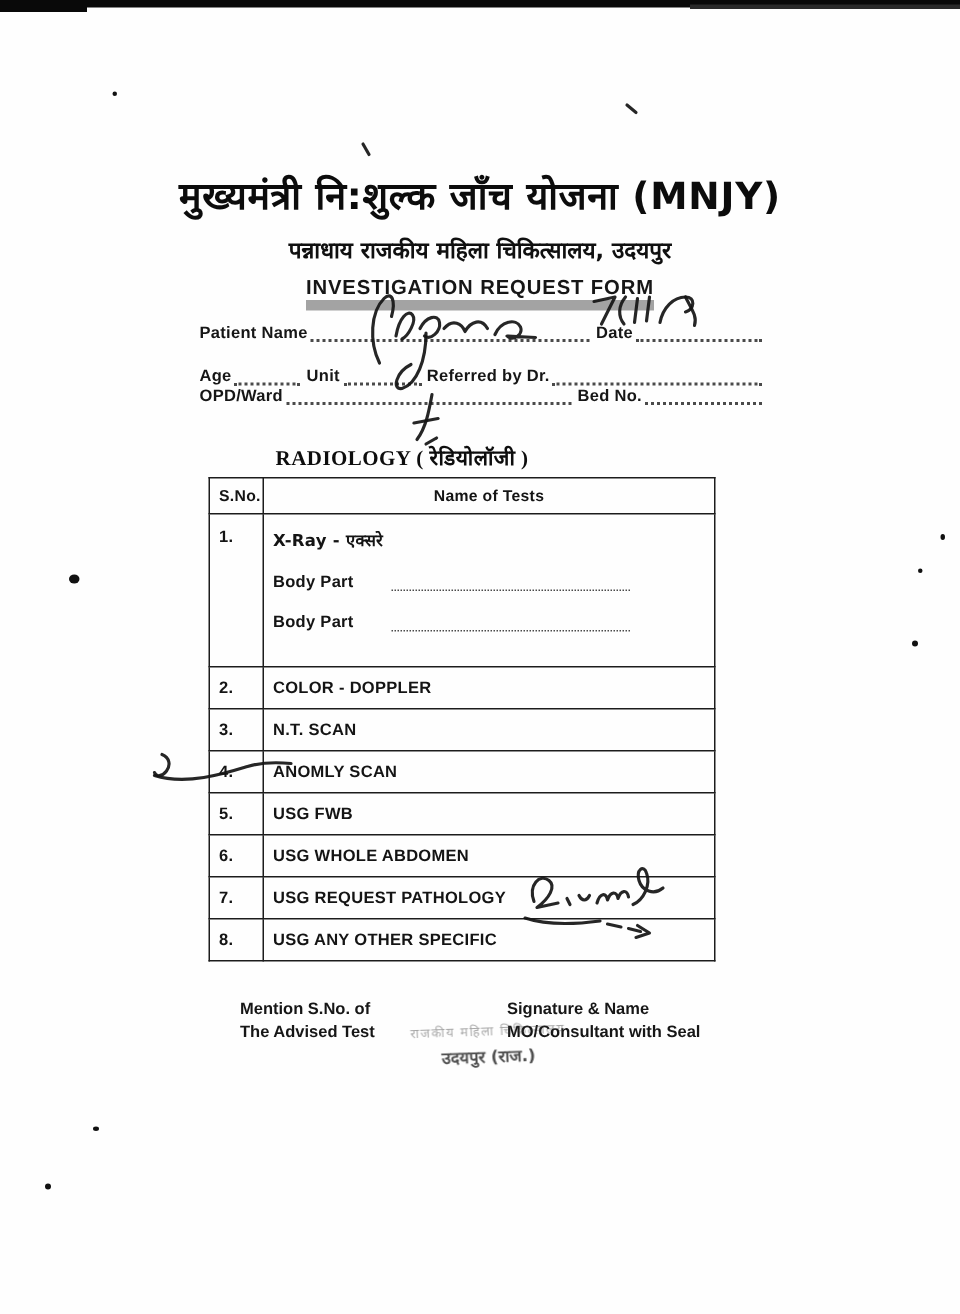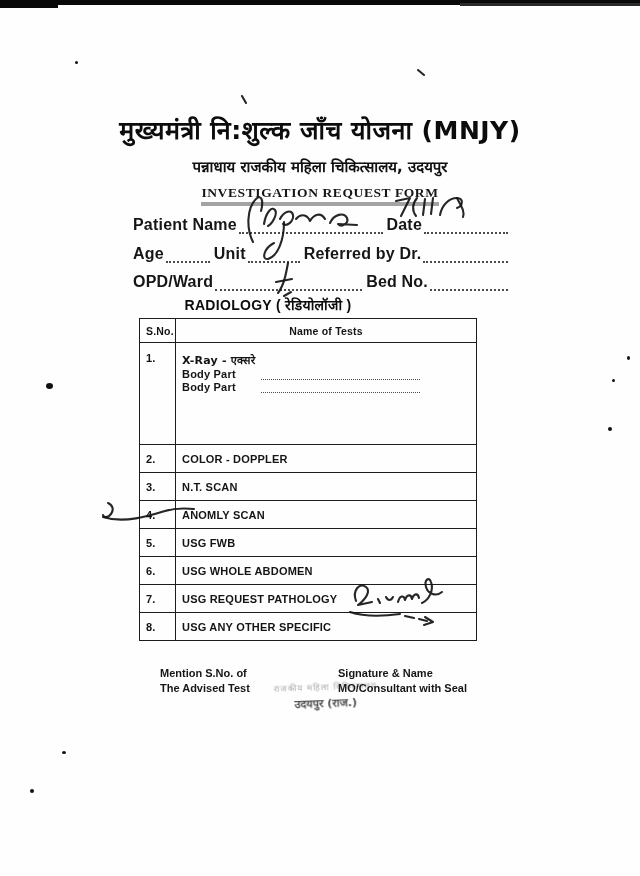--- a/index.html
+++ b/index.html
@@ -12,42 +12,42 @@
   .scan-top3{left:460px;top:3px;width:180px;height:3px;background:#2a2a2a;}
   .speck{background:#111;border-radius:50%;}
   
   .title-hi{left:0;top:112px;width:640px;text-align:center;
             font-family:"DejaVu Sans",sans-serif;font-weight:bold;font-size:25px;
             letter-spacing:.5px;color:#0c0c0c;}
   .subtitle-hi{left:0;top:156px;width:640px;text-align:center;
             font-family:"DejaVu Sans",sans-serif;font-weight:bold;font-size:15px;color:#101010;}
   .form-title-wrap{left:0;top:183px;width:640px;text-align:center;}
   .form-title{display:inline-block;font-weight:bold;font-size:13.5px;letter-spacing:.6px;
-            border-bottom:4px solid #a3a3a3;padding-bottom:1px;font-family:Liberation Serif, serif;}
+            border-bottom:7px solid #a3a3a3;padding-bottom:1px;}
   
   .frow{left:133px;width:375px;display:flex;align-items:flex-end;
-        font-weight:bold;font-size:16px;letter-spacing:.2px;}
+        font-weight:bold;font-size:11px;letter-spacing:.2px;}
   .frow .lbl{white-space:nowrap;padding:0 2px 0 0;}
   .leader{border-bottom:2px dotted #4a4a4a;height:10px;display:inline-block;}
   .grow{flex:1 1 auto;}
   
   .sec-head{left:0;top:295px;width:536px;text-align:center;font-weight:bold;font-size:14px;
-            font-family:Liberation Sans, sans-serif;letter-spacing:.3px;color:#0d0d0d;}
+            font-family:Liberation Serif, serif;letter-spacing:.3px;color:#0d0d0d;}
   
   table.tests{left:139px;top:318px;width:338px;position:absolute;border-collapse:collapse;
               table-layout:fixed;}
   table.tests th,table.tests td{border:1.6px solid #1c1c1c;font-size:11px;font-weight:bold;
               padding:0 6px;vertical-align:middle;letter-spacing:.2px;color:#141414;}
   table.tests col.c1{width:36px;}
   table.tests th{text-align:center;height:23px;font-size:10.5px;margin-top:12px;}
   td.sno{text-align:left;padding-left:8px;}
   .devan{font-family:"DejaVu Sans",sans-serif;}
   tr.r1 td{height:92px;vertical-align:top;}
   tr.r1 td .tname{margin-top:9px;}
-  .bodyline{display:flex;align-items:flex-end;margin-top:1px;width:238px;gap:21px;}
+  .bodyline{display:flex;align-items:flex-end;margin-top:15px;width:238px;gap:21px;}
   .bodyline .leader{flex:1 1 auto;margin-left:4px;border-bottom-width:1.6px;}
   tr.rs td{height:27px;}
   
   .foot-left{left:160px;top:666px;font-weight:bold;font-size:11px;line-height:15px;}
   .foot-right{left:338px;top:666px;width:148px;text-align:left;font-weight:bold;
               font-size:11px;line-height:15px;}
   .seal{left:238px;top:681px;width:175px;text-align:center;transform:rotate(-2deg);
         font-family:"DejaVu Sans",sans-serif;filter:blur(.3px);}
   .seal .l1{font-size:8.5px;color:#3c3c3c;opacity:.45;letter-spacing:1px;white-space:nowrap;}
   .seal .l2{font-size:11px;font-weight:bold;color:#222;opacity:.8;margin-top:3px;}
@@ -84,21 +84,21 @@
   <span class="leader" style="width:84px"></span>
 </div>
 <div class="abs frow" style="top:245px">
   <span class="lbl">Age</span>
   <span class="leader" style="width:44px"></span>
   <span class="lbl" style="padding-left:4px">Unit</span>
   <span class="leader" style="width:52px"></span>
   <span class="lbl" style="padding-left:4px">Referred by Dr.</span>
   <span class="leader grow"></span>
 </div>
-<div class="abs frow" style="top:273px">
+<div class="abs frow" style="top:258px">
   <span class="lbl">OPD/Ward</span>
   <span class="leader grow"></span>
   <span class="lbl" style="padding-left:4px">Bed No.</span>
   <span class="leader" style="width:78px"></span>
 </div>
 
 <div class="abs sec-head">RADIOLOGY ( रेडियोलॉजी )</div>
 
 <table class="tests">
   <colgroup>

